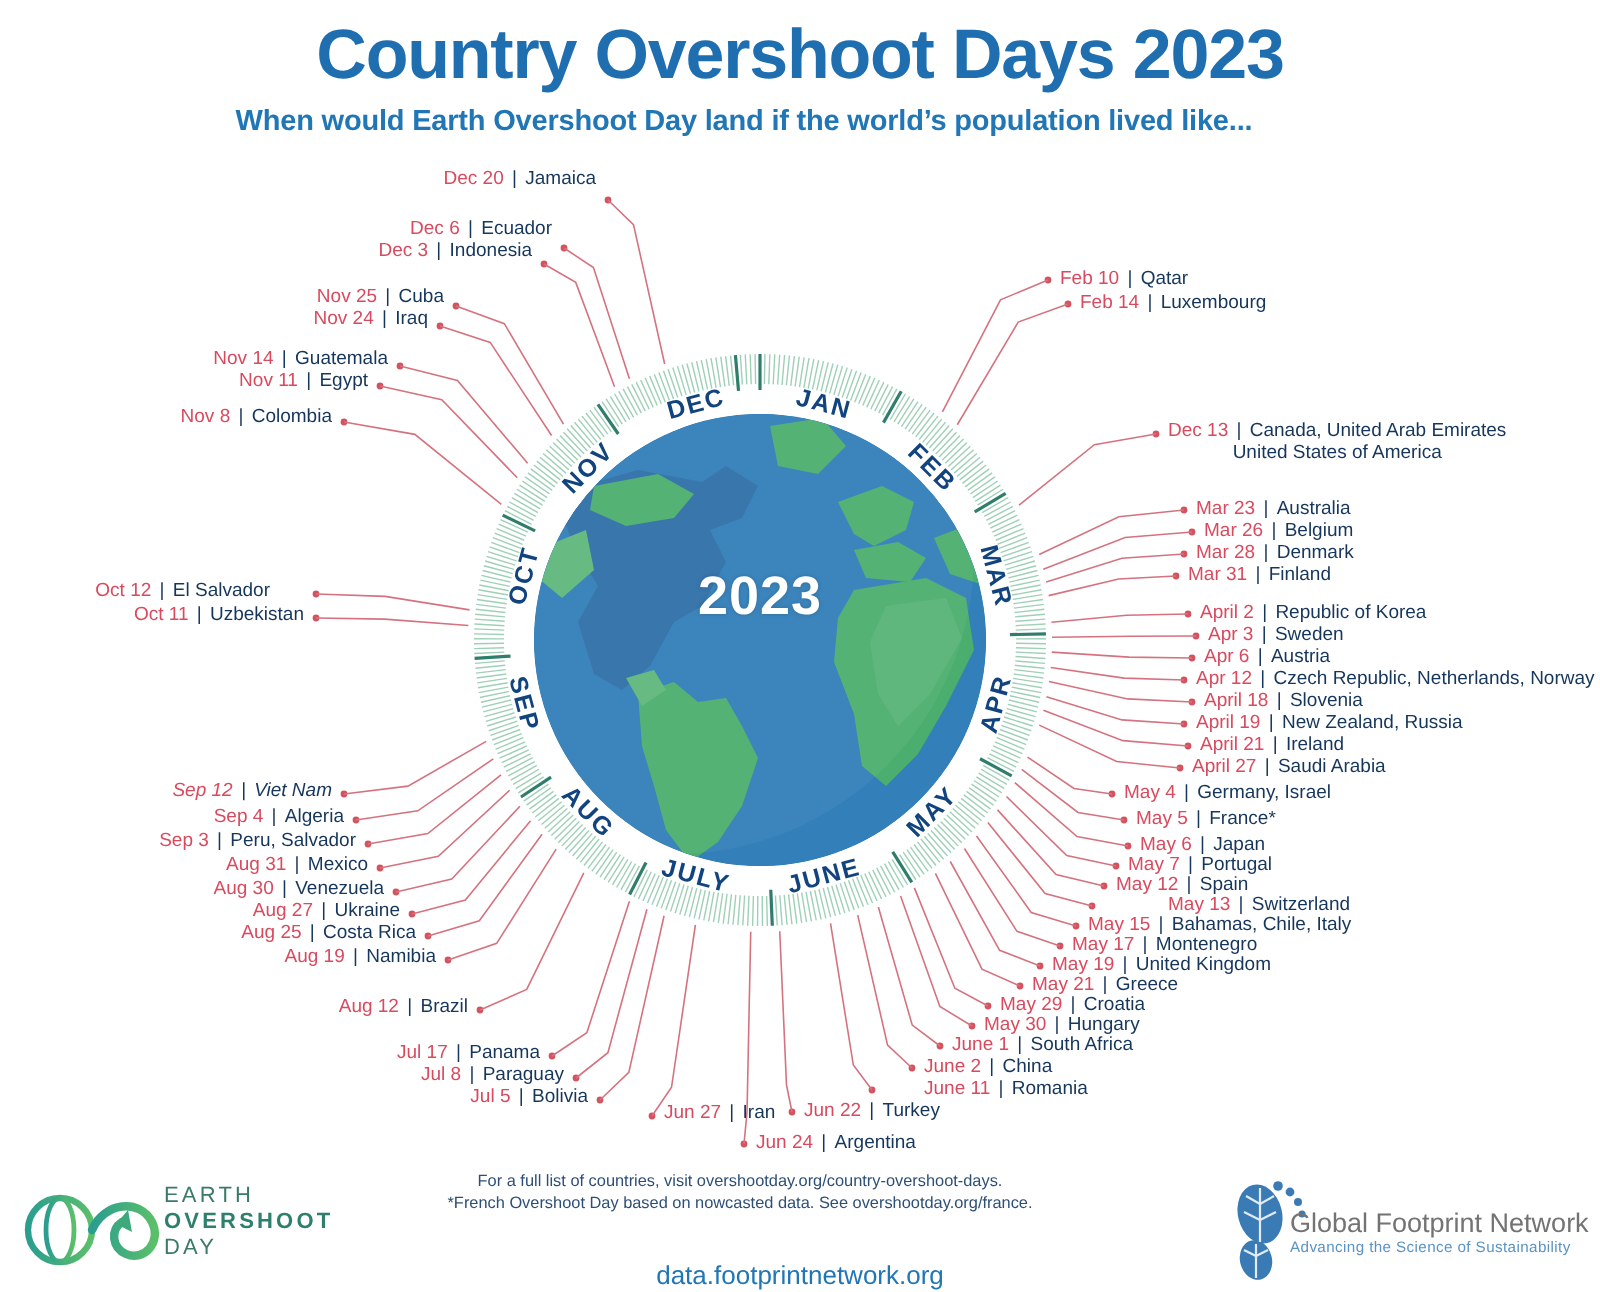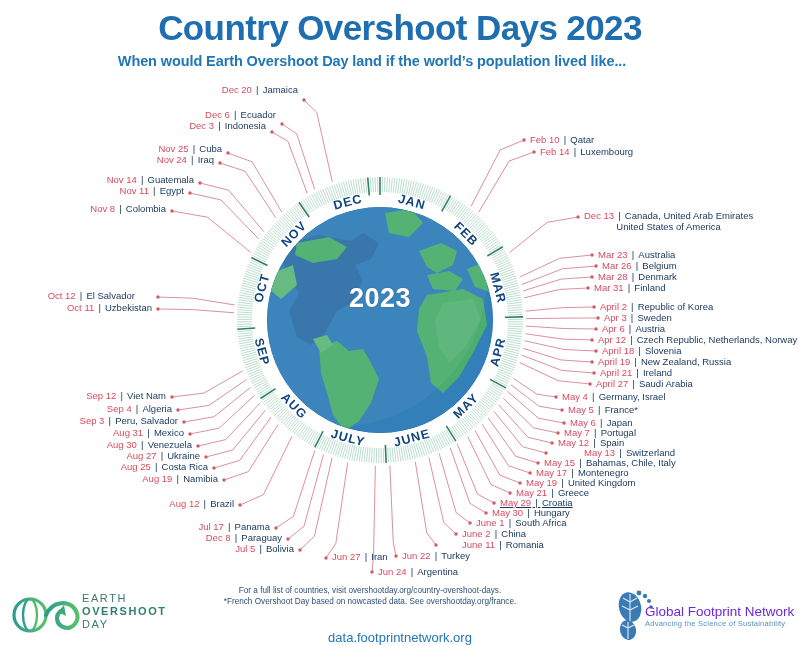--- a/index.html
+++ b/index.html
@@ -65,21 +65,21 @@
     font-size:13px;color:#2176b6;line-height:17px;
   }
 
   
   #eod-logo{position:absolute;left:8px;top:589px;width:170px;height:52px;}
   .eod-text{position:absolute;left:82px;top:592px;line-height:13px;}
   .eod-text div{font-size:11px;letter-spacing:1.6px;color:#3b7a68;}
   .eod-text div.b{font-weight:bold;color:#2f7f6d;}
   #gfn-logo{position:absolute;left:608px;top:590px;width:185px;height:52px;}
   .gfn-text{position:absolute;left:645px;top:604px;}
-  .gfn-text .n{font-size:13.5px;color:#6d28d9;}
+  .gfn-text .n{font-size:13.5px;color:#737373;}
   .gfn-text .s{font-size:7.6px;color:#5a93c4;letter-spacing:.2px;}
 </style>
 </head>
 <body>
 
 <div id="stage">
 
   <div class="title">Country Overshoot Days 2023</div>
   <div class="subtitle">When would Earth Overshoot Day land if the world’s population lived like...</div>
 
@@ -617,40 +617,40 @@
       <div class="lbl r" style="left: 298px; top: 84px;"><span class="d">Dec 20</span><span class="bar"> | </span><span>Jamaica</span></div>
       <div class="lbl r" style="left: 276px; top: 109px;"><span class="d">Dec 6</span><span class="bar"> | </span><span>Ecuador</span></div>
       <div class="lbl r" style="left: 266px; top: 120px;"><span class="d">Dec 3</span><span class="bar"> | </span><span>Indonesia</span></div>
       <div class="lbl r" style="left: 222px; top: 143px;"><span class="d">Nov 25</span><span class="bar"> | </span><span>Cuba</span></div>
       <div class="lbl r" style="left: 214px; top: 154px;"><span class="d">Nov 24</span><span class="bar"> | </span><span>Iraq</span></div>
       <div class="lbl r" style="left: 194px; top: 174px;"><span class="d">Nov 14</span><span class="bar"> | </span><span>Guatemala</span></div>
       <div class="lbl r" style="left: 184px; top: 185px;"><span class="d">Nov 11</span><span class="bar"> | </span><span>Egypt</span></div>
       <div class="lbl r" style="left: 166px; top: 203px;"><span class="d">Nov 8</span><span class="bar"> | </span><span>Colombia</span></div>
       <div class="lbl r" style="left: 135px; top: 290px;"><span class="d">Oct 12</span><span class="bar"> | </span><span>El Salvador</span></div>
       <div class="lbl r" style="left: 152px; top: 302px;"><span class="d">Oct 11</span><span class="bar"> | </span><span>Uzbekistan</span></div>
-      <div class="lbl r" style="left: 166px; top: 390px;"><span class="d">Sep 12</span><span class="bar"> | </span><span>Viet Nam</span></div>
+      <div class="lbl r" style="left: 166px; top: 390px; font-style: italic;"><span class="d">Sep 12</span><span class="bar"> | </span><span>Viet Nam</span></div>
       <div class="lbl r" style="left: 172px; top: 403px;"><span class="d">Sep 4</span><span class="bar"> | </span><span>Algeria</span></div>
       <div class="lbl r" style="left: 178px; top: 415px;"><span class="d">Sep 3</span><span class="bar"> | </span><span>Peru, Salvador</span></div>
       <div class="lbl r" style="left: 184px; top: 427px;"><span class="d">Aug 31</span><span class="bar"> | </span><span>Mexico</span></div>
       <div class="lbl r" style="left: 192px; top: 439px;"><span class="d">Aug 30</span><span class="bar"> | </span><span>Venezuela</span></div>
       <div class="lbl r" style="left: 200px; top: 450px;"><span class="d">Aug 27</span><span class="bar"> | </span><span>Ukraine</span></div>
       <div class="lbl r" style="left: 208px; top: 461px;"><span class="d">Aug 25</span><span class="bar"> | </span><span>Costa Rica</span></div>
       <div class="lbl r" style="left: 218px; top: 473px;"><span class="d">Aug 19</span><span class="bar"> | </span><span>Namibia</span></div>
       <div class="lbl r" style="left: 234px; top: 498px;"><span class="d">Aug 12</span><span class="bar"> | </span><span>Brazil</span></div>
       <div class="lbl r" style="left: 270px; top: 521px;"><span class="d">Jul 17</span><span class="bar"> | </span><span>Panama</span></div>
-      <div class="lbl r" style="left: 282px; top: 532px;"><span class="d">Dec 8</span><span class="bar"> | </span><span>Paraguay</span></div>
+      <div class="lbl r" style="left: 282px; top: 532px;"><span class="d">Jul 8</span><span class="bar"> | </span><span>Paraguay</span></div>
       <div class="lbl r" style="left: 294px; top: 543px;"><span class="d">Jul 5</span><span class="bar"> | </span><span>Bolivia</span></div>
       <div class="lbl" style="left: 332px; top: 551px;"><span class="d">Jun 27</span><span class="bar"> | </span><span>Iran</span></div>
       <div class="lbl" style="left: 378px; top: 566px;"><span class="d">Jun 24</span><span class="bar"> | </span><span>Argentina</span></div>
       <div class="lbl" style="left: 402px; top: 550px;"><span class="d">Jun 22</span><span class="bar"> | </span><span>Turkey</span></div>
       <div class="lbl" style="left: 442px; top: 539px; margin-left: 20px;"><span class="d">June 11</span><span class="bar"> | </span><span>Romania</span></div>
       <div class="lbl" style="left: 462px; top: 528px;"><span class="d">June 2</span><span class="bar"> | </span><span>China</span></div>
       <div class="lbl" style="left: 476px; top: 517px;"><span class="d">June 1</span><span class="bar"> | </span><span>South Africa</span></div>
       <div class="lbl" style="left: 492px; top: 507px;"><span class="d">May 30</span><span class="bar"> | </span><span>Hungary</span></div>
-      <div class="lbl" style="left: 500px; top: 497px; text-decoration: underline;"><span class="d">May 29</span><span class="bar"> | </span><span>Croatia</span></div>
+      <div class="lbl" style="left: 500px; top: 497px;"><span class="d">May 29</span><span class="bar"> | </span><span>Croatia</span></div>
       <div class="lbl" style="left: 516px; top: 487px;"><span class="d">May 21</span><span class="bar"> | </span><span>Greece</span></div>
       <div class="lbl" style="left: 526px; top: 477px;"><span class="d">May 19</span><span class="bar"> | </span><span>United Kingdom</span></div>
       <div class="lbl" style="left: 536px; top: 467px;"><span class="d">May 17</span><span class="bar"> | </span><span>Montenegro</span></div>
       <div class="lbl" style="left: 544px; top: 457px;"><span class="d">May 15</span><span class="bar"> | </span><span>Bahamas, Chile, Italy</span></div>
       <div class="lbl" style="left: 552px; top: 447px; padding-left: 32px;"><span class="d">May 13</span><span class="bar"> | </span><span>Switzerland</span></div>
       <div class="lbl" style="left: 558px; top: 437px;"><span class="d">May 12</span><span class="bar"> | </span><span>Spain</span></div>
       <div class="lbl" style="left: 564px; top: 427px;"><span class="d">May 7</span><span class="bar"> | </span><span>Portugal</span></div>
       <div class="lbl" style="left: 570px; top: 417px;"><span class="d">May 6</span><span class="bar"> | </span><span>Japan</span></div>
       <div class="lbl" style="left: 568px; top: 404px;"><span class="d">May 5</span><span class="bar"> | </span><span>France*</span></div>
       <div class="lbl" style="left: 562px; top: 391px;"><span class="d">May 4</span><span class="bar"> | </span><span>Germany, Israel</span></div>

